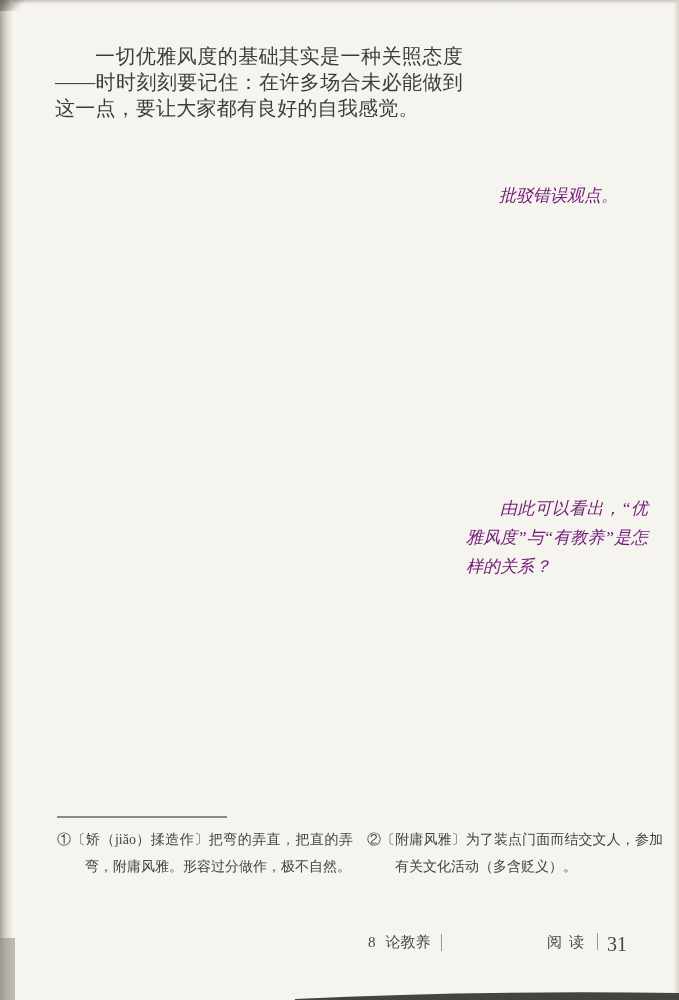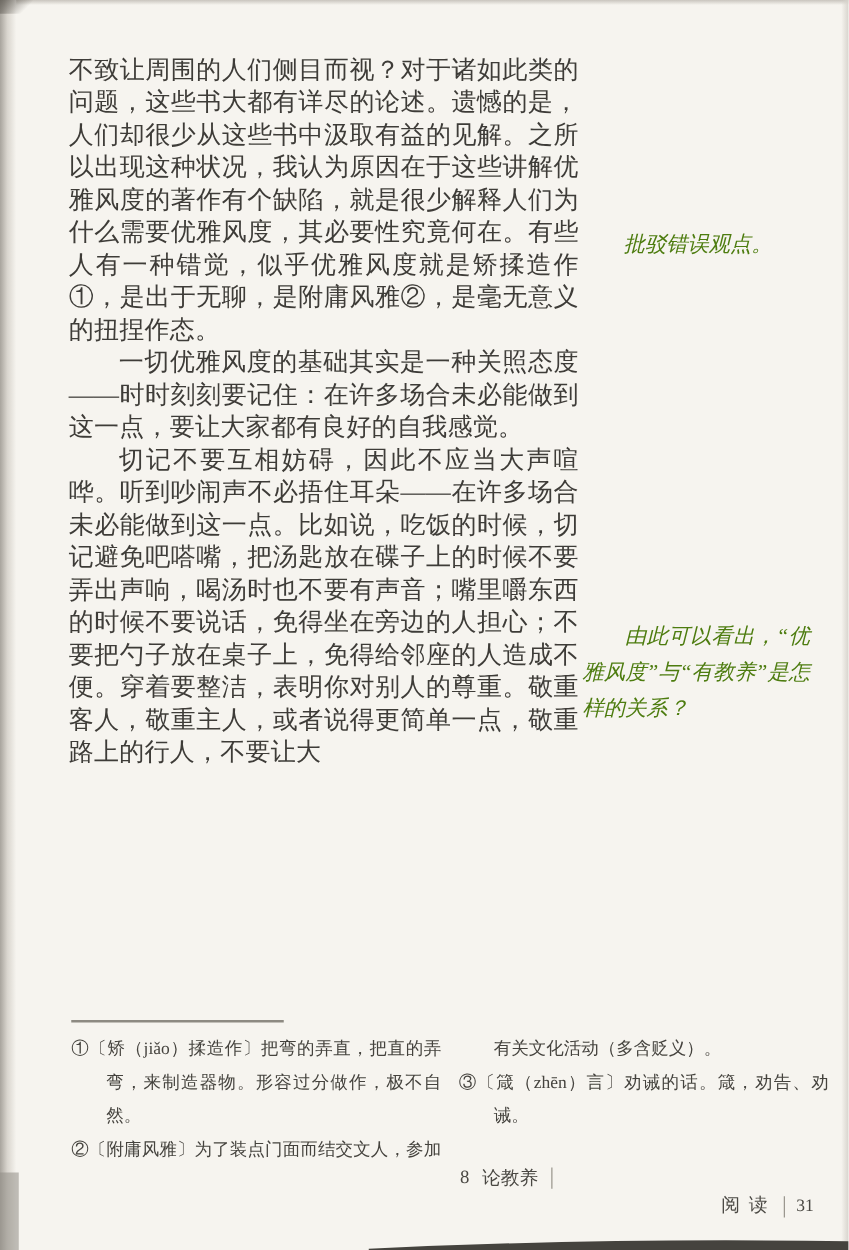--- a/index.html
+++ b/index.html
@@ -26,21 +26,21 @@
   .main-col {
     position:absolute; left:55px; top:43px; width:408px;
     font-size:20px; line-height:26px; text-align:justify;
     letter-spacing:.2px;
   }
   .main-col p { margin:0; text-indent:2em; }
   .main-col p.no-indent { text-indent:0; }
 
   
   .margin-note {
-    position:absolute; font-style:italic; color:#4d7c0f;
+    position:absolute; font-style:italic; color:#701a75;
     font-size:17px; line-height:29px; text-align:justify;
   }
   .note-1 { left:499px; top:181px; width:172px; }
   .note-2 { left:466px; top:494px; width:182px; text-indent:2em;font-family:Liberation Serif, serif; }
 
   
   .footnote-rule {
     position:absolute; left:57px; top:816px; width:170px; height:2px;
     background:#8d8a82;
   }
@@ -50,52 +50,49 @@
     font-size:14px; line-height:27px; color:#45433e;
     orphans:1; widows:1;
   }
   .footnote { margin:0; padding-left:2em; text-indent:-2em; text-align:justify; }
 
   
   .footer { position:absolute; left:0; top:933px; width:100%; height:22px;
             font-size:15px; color:#4a4843; }
   .footer-left  { position:absolute; left:368px; top:0; display:flex;
                   align-items:center; gap:10px; }
-  .footer-right { position:absolute; right:28px; top:0; display:flex;
-                  align-items:flex-end; gap:9px; }
+  .footer-right { position:absolute; right:52px; top:0; display:flex;
+                  align-items:flex-start; gap:9px; }
   .vbar { display:inline-block; width:1px; height:17px; background:#9b978f; }
   .section-label { letter-spacing:7px; margin-right:-3px; }
-  .page-number { font-size:14px;margin-top:25px; }
+  .page-number { font-size:20px; }
 </style>
 </head>
 <body>
 
 <div class="page">
 
   <div class="edge-top"></div>
   <div class="edge-left"></div>
   <div class="edge-right"></div>
   <div class="corner-tl"></div>
   <div class="corner-bl"></div>
 
   <div class="main-col">
-    <p class="no-indent">不致让周围的人们侧目而视？对于诸如此类的问题，这些书大都有详尽的论述。遗憾的是，人们却很少从这些书中汲取有益的见解。之所以出现这种状况，我认为原因在于这些讲解优雅风度的著作有个缺陷，就是很少解释人们为什么需要优雅风度，其必要性究竟何在。有些人有一种错觉，似乎优雅风度就是矫揉造作①，是出于无聊，是附庸风雅②，是毫无意义的扭捏作态。</p>
     <p>一切优雅风度的基础其实是一种关照态度——时时刻刻要记住：在许多场合未必能做到这一点，要让大家都有良好的自我感觉。</p>
-    <p>切记不要互相妨碍，因此不应当大声喧哗。听到吵闹声不必捂住耳朵——在许多场合未必能做到这一点。比如说，吃饭的时候，切记避免吧嗒嘴，把汤匙放在碟子上的时候不要弄出声响，喝汤时也不要有声音；嘴里嚼东西的时候不要说话，免得坐在旁边的人担心；不要把勺子放在桌子上，免得给邻座的人造成不便。穿着要整洁，表明你对别人的尊重。敬重客人，敬重主人，或者说得更简单一点，敬重路上的行人，不要让大</p>
   </div>
 
   <div class="margin-note note-1">批驳错误观点。</div>
   <div class="margin-note note-2">由此可以看出，“优雅风度”与“有教养”是怎样的关系？</div>
 
   <div class="footnote-rule"></div>
 
   <div class="footnotes">
-      <p class="footnote">①〔矫（jiǎo）揉造作〕把弯的弄直，把直的弄弯，来制造器物。形容过分做作，极不自然。</p>
+      <p class="footnote">①〔矫（jiǎo）揉造作〕把弯的弄直，把直的弄弯，附庸风雅。形容过分做作，极不自然。</p>
       <p class="footnote">②〔附庸风雅〕为了装点门面而结交文人，参加有关文化活动（多含贬义）。</p>
-      <p class="footnote">③〔箴（zhēn）言〕劝诫的话。箴，劝告、劝诫。</p>
     </div>
 
   <div class="footer">
     <div class="footer-left">
       <span>8</span>
       <span>论教养</span>
       <span class="vbar"></span>
     </div>
     <div class="footer-right">
       <span class="section-label">阅读</span>

